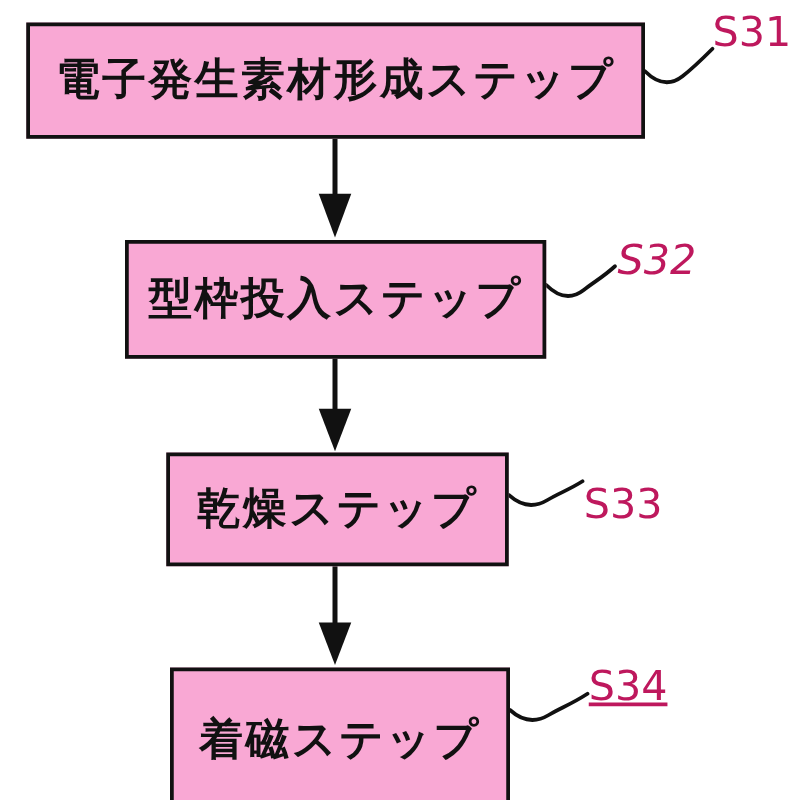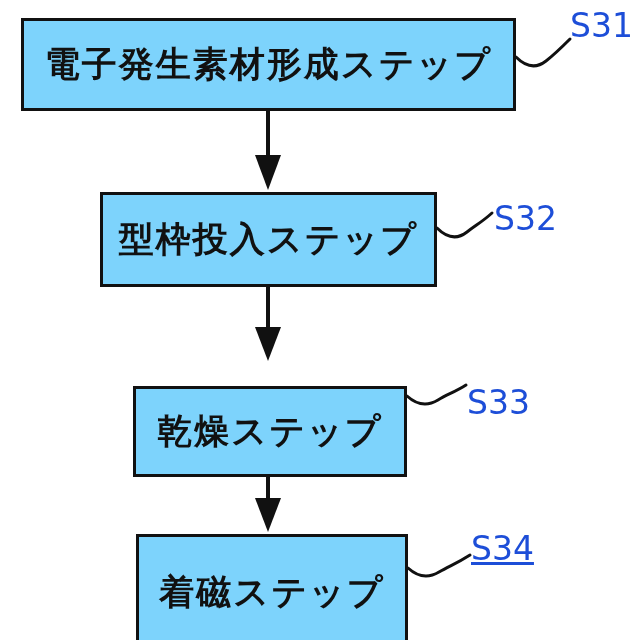--- a/index.html
+++ b/index.html
@@ -19,46 +19,46 @@
     position: absolute;
     left: 0;
     top: 0;
     width: 640px;
     height: 640px;
   }
   .step-box {
     position: absolute;
     box-sizing: border-box;
     border: 3px solid #111111;
-    background: #7dd3fc;
+    background: #f9a8d4;
     display: flex;
     align-items: center;
     justify-content: center;
     color: #111111;
     font-size: 35px;
     font-weight: 600;
     letter-spacing: 2px;
     white-space: nowrap;
     line-height: 1;
   }
   .ref-label {
     position: absolute;
-    color: #1d4ed8;
+    color: #be185d;
     font-size: 33px;
     font-weight: 500;
     line-height: 1;
     white-space: nowrap;
   }
   
   .box-0 { left: 21px;  top: 18px;  width: 495px; height: 93px; }
   .box-1 { left: 100px; top: 192px; width: 337px; height: 95px; }
-  .box-2 { left: 133px; top: 362px; width: 274px; height: 91px; margin-top: 24px; }
+  .box-2 { left: 133px; top: 362px; width: 274px; height: 91px; }
   .box-3 { left: 136px; top: 534px; width: 272px; height: 116px; }
   .ref-0 { left: 570px; top: 9px; }
-  .ref-1 { left: 494px; top: 202px; }
+  .ref-1 { left: 494px; top: 191px; font-style: italic; }
   .ref-2 { left: 467px; top: 356px; margin-top: 30px; }
   .ref-3 { left: 471px; top: 532px; text-decoration: underline; }
 </style>
 </head>
 <body>
 
 <div class="canvas">
 
   <svg class="overlay" viewBox="0 0 640 640" aria-hidden="true">
 

